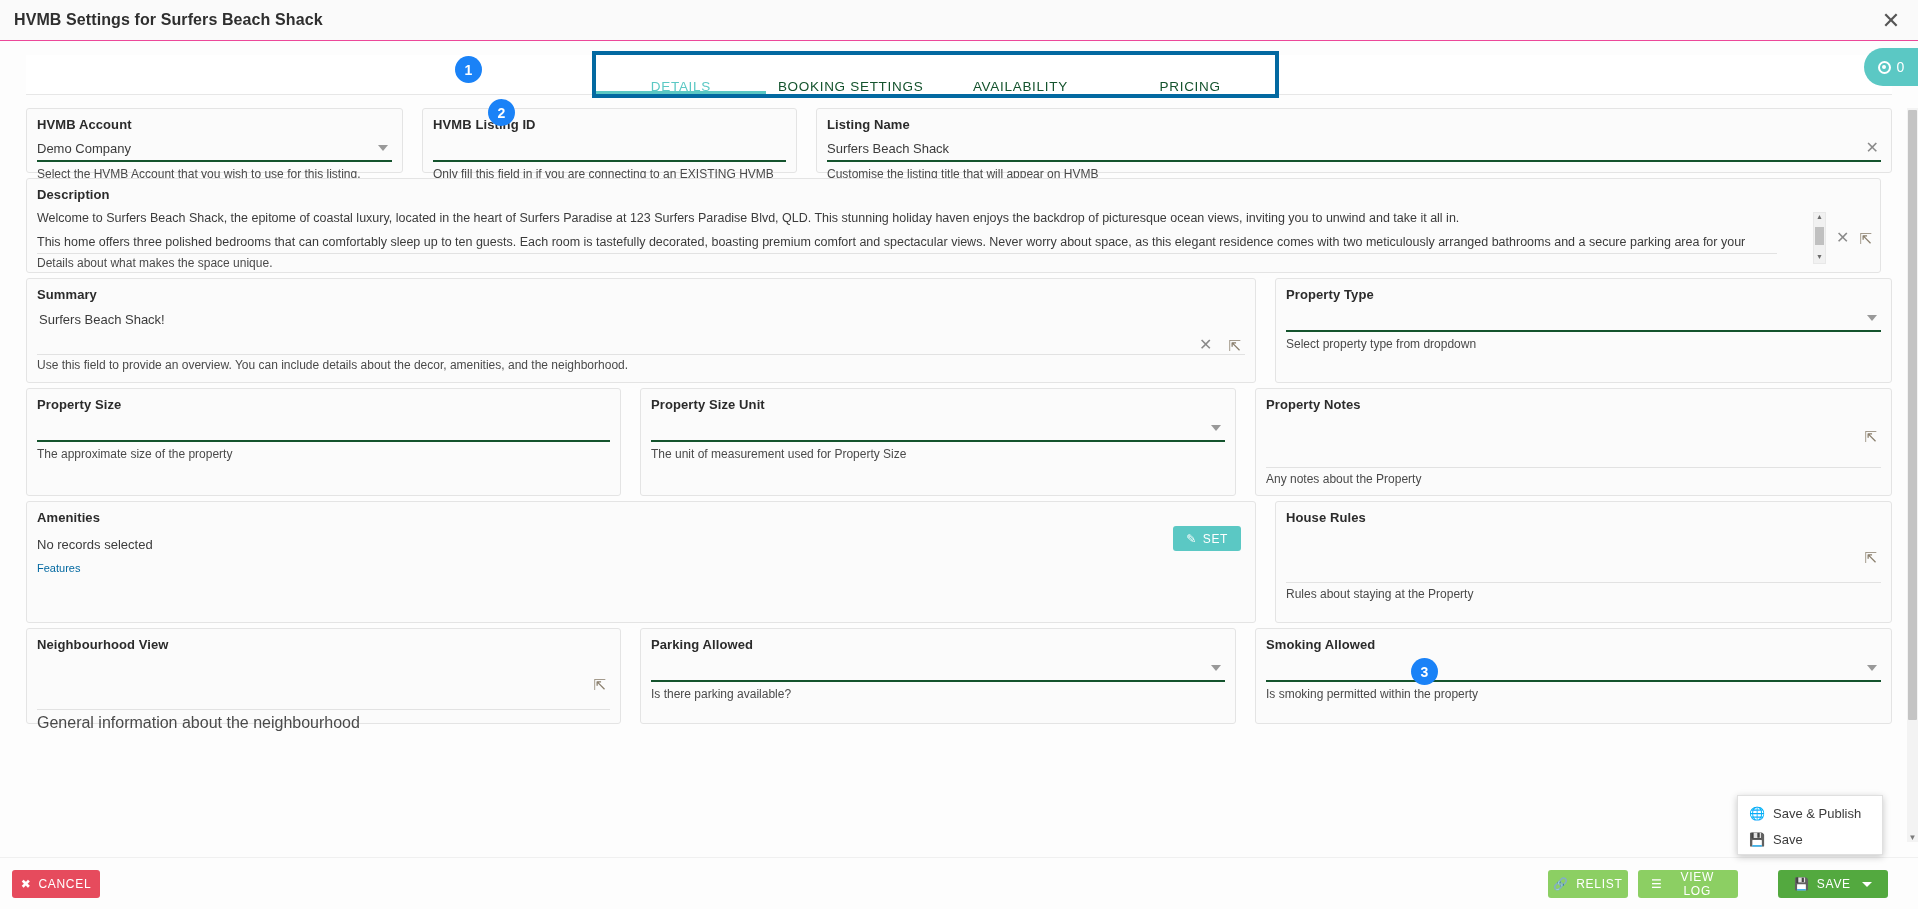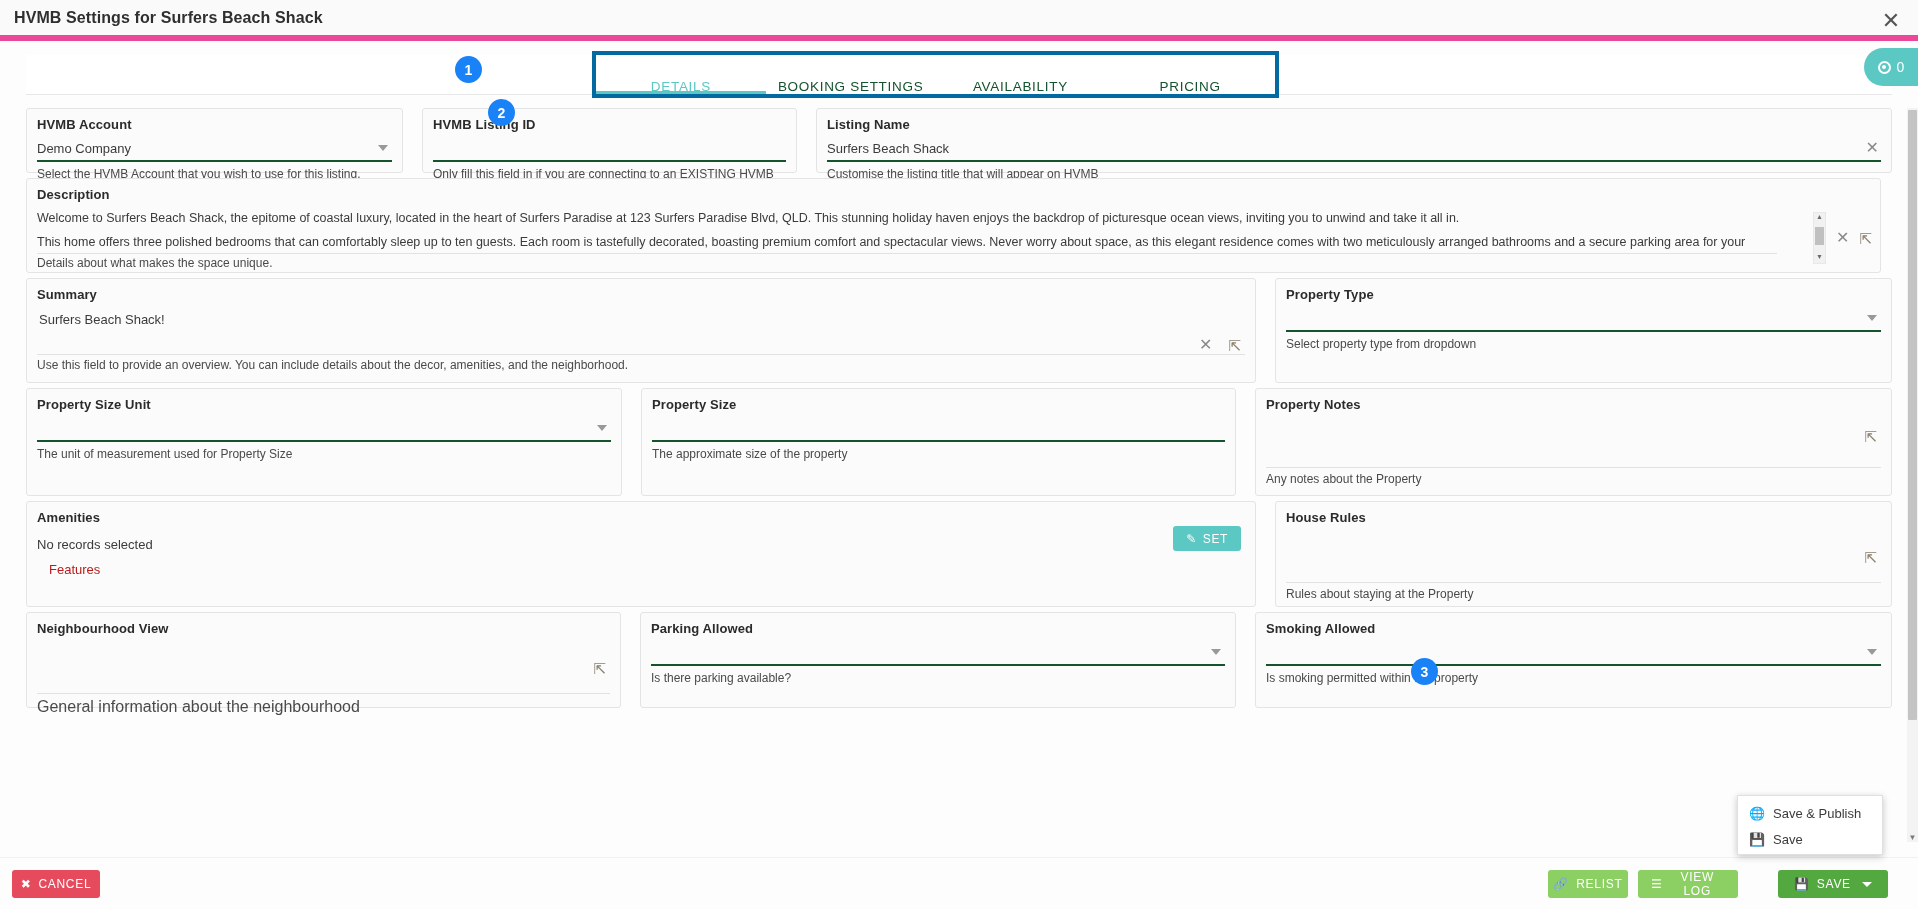--- a/index.html
+++ b/index.html
@@ -8,21 +8,21 @@
     font-family: "Liberation Sans", sans-serif;
     background: #ffffff;
     overflow: hidden;
     color: #3a3a3a;
   }
   .app { position: relative; width: 1918px; height: 909px; background:#fdfdfd; }
 
   
   .titlebar {
     position: absolute; top:0; left:0; width:1918px; height:41px;
-    background:#fafafa; border-bottom:6px solid #ec4899;
+    background:#fafafa; border-bottom:1px solid #ec4899;
     display:flex; align-items:center;
   }
   .titlebar .title {
     margin-left:14px; font-size:16px; font-weight:700; color:#2f2f2f;
     letter-spacing:.1px;
   }
   .close-x {
     position:absolute; right:12px; top:6px; width:30px; height:30px;
     display:flex; align-items:center; justify-content:center;
     font-size:22px; color:#555; cursor:pointer; line-height:1;
@@ -159,24 +159,24 @@
   
   #r4 { height:108px; }
   #c-psize { width:595px; }
   #c-psizeunit { width:596px; }
   #c-pnotes { flex:1; position:relative; }
   #c-pnotes .pn-line { position:absolute; left:10px; right:10px; top:78px; border-bottom:1px solid #e2e2e2;}
   #c-pnotes .pn-help { position:absolute; left:10px; top:83px; font-size:12px; color:#4a4a4a;}
   #c-pnotes .pn-exp { position:absolute; right:14px; top:40px; }
 
   
-  #r5 { height:106px; }
+  #r5 { height:122px; }
   #c-amen { width:1230px; position:relative; }
   #c-amen .norec { font-size:13px; color:#3b3b3b; padding-top:8px; }
-  #c-amen .feat  { font-size:13px; color:#b91c1c; padding-top:10px;margin-left:12px; }
+  #c-amen .feat  { font-size:11px; color:#0369a1; padding-top:10px; }
   .set-btn {
     position:absolute; right:14px; top:24px; background:#5bc8c4; color:#fff;
     border:none; border-radius:3px; height:25px; padding:0 13px;
     font-size:12px; letter-spacing:.6px; cursor:pointer;
     display:flex; align-items:center; gap:6px; font-family:"Liberation Sans",sans-serif;
   }
   #c-rules { flex:1; position:relative; }
   #c-rules .ru-line { position:absolute; left:10px; right:10px; top:80px; border-bottom:1px solid #e2e2e2;}
   #c-rules .ru-help { position:absolute; left:10px; top:85px; font-size:12px; color:#4a4a4a;}
   #c-rules .ru-exp { position:absolute; right:14px; top:48px; }
@@ -324,35 +324,35 @@
         <div class="lbl">Property Type</div>
         <div class="inputline">
           <span class="val"></span>
           <span class="caret"></span>
         </div>
         <div class="help">Select property type from dropdown</div>
       </div>
     </div>
 
     <div class="row" id="r4">
+      <div class="card" id="c-psize">
+        <div class="lbl">Property Size</div>
+        <div class="inputline">
+          <span class="val"></span>
+        </div>
+        <div class="help">The approximate size of the property</div>
+      </div>
+
       <div class="card" id="c-psizeunit">
         <div class="lbl">Property Size Unit</div>
         <div class="inputline">
           <span class="val"></span>
           <span class="caret"></span>
         </div>
         <div class="help">The unit of measurement used for Property Size</div>
-      </div>
-
-      <div class="card" id="c-psize">
-        <div class="lbl">Property Size</div>
-        <div class="inputline">
-          <span class="val"></span>
-        </div>
-        <div class="help">The approximate size of the property</div>
       </div>
 
       <div class="card" id="c-pnotes">
         <div class="lbl">Property Notes</div>
         <span class="expand-ico pn-exp">⇱</span>
         <div class="pn-line"></div>
         <div class="pn-help">Any notes about the Property</div>
       </div>
     </div>
 

